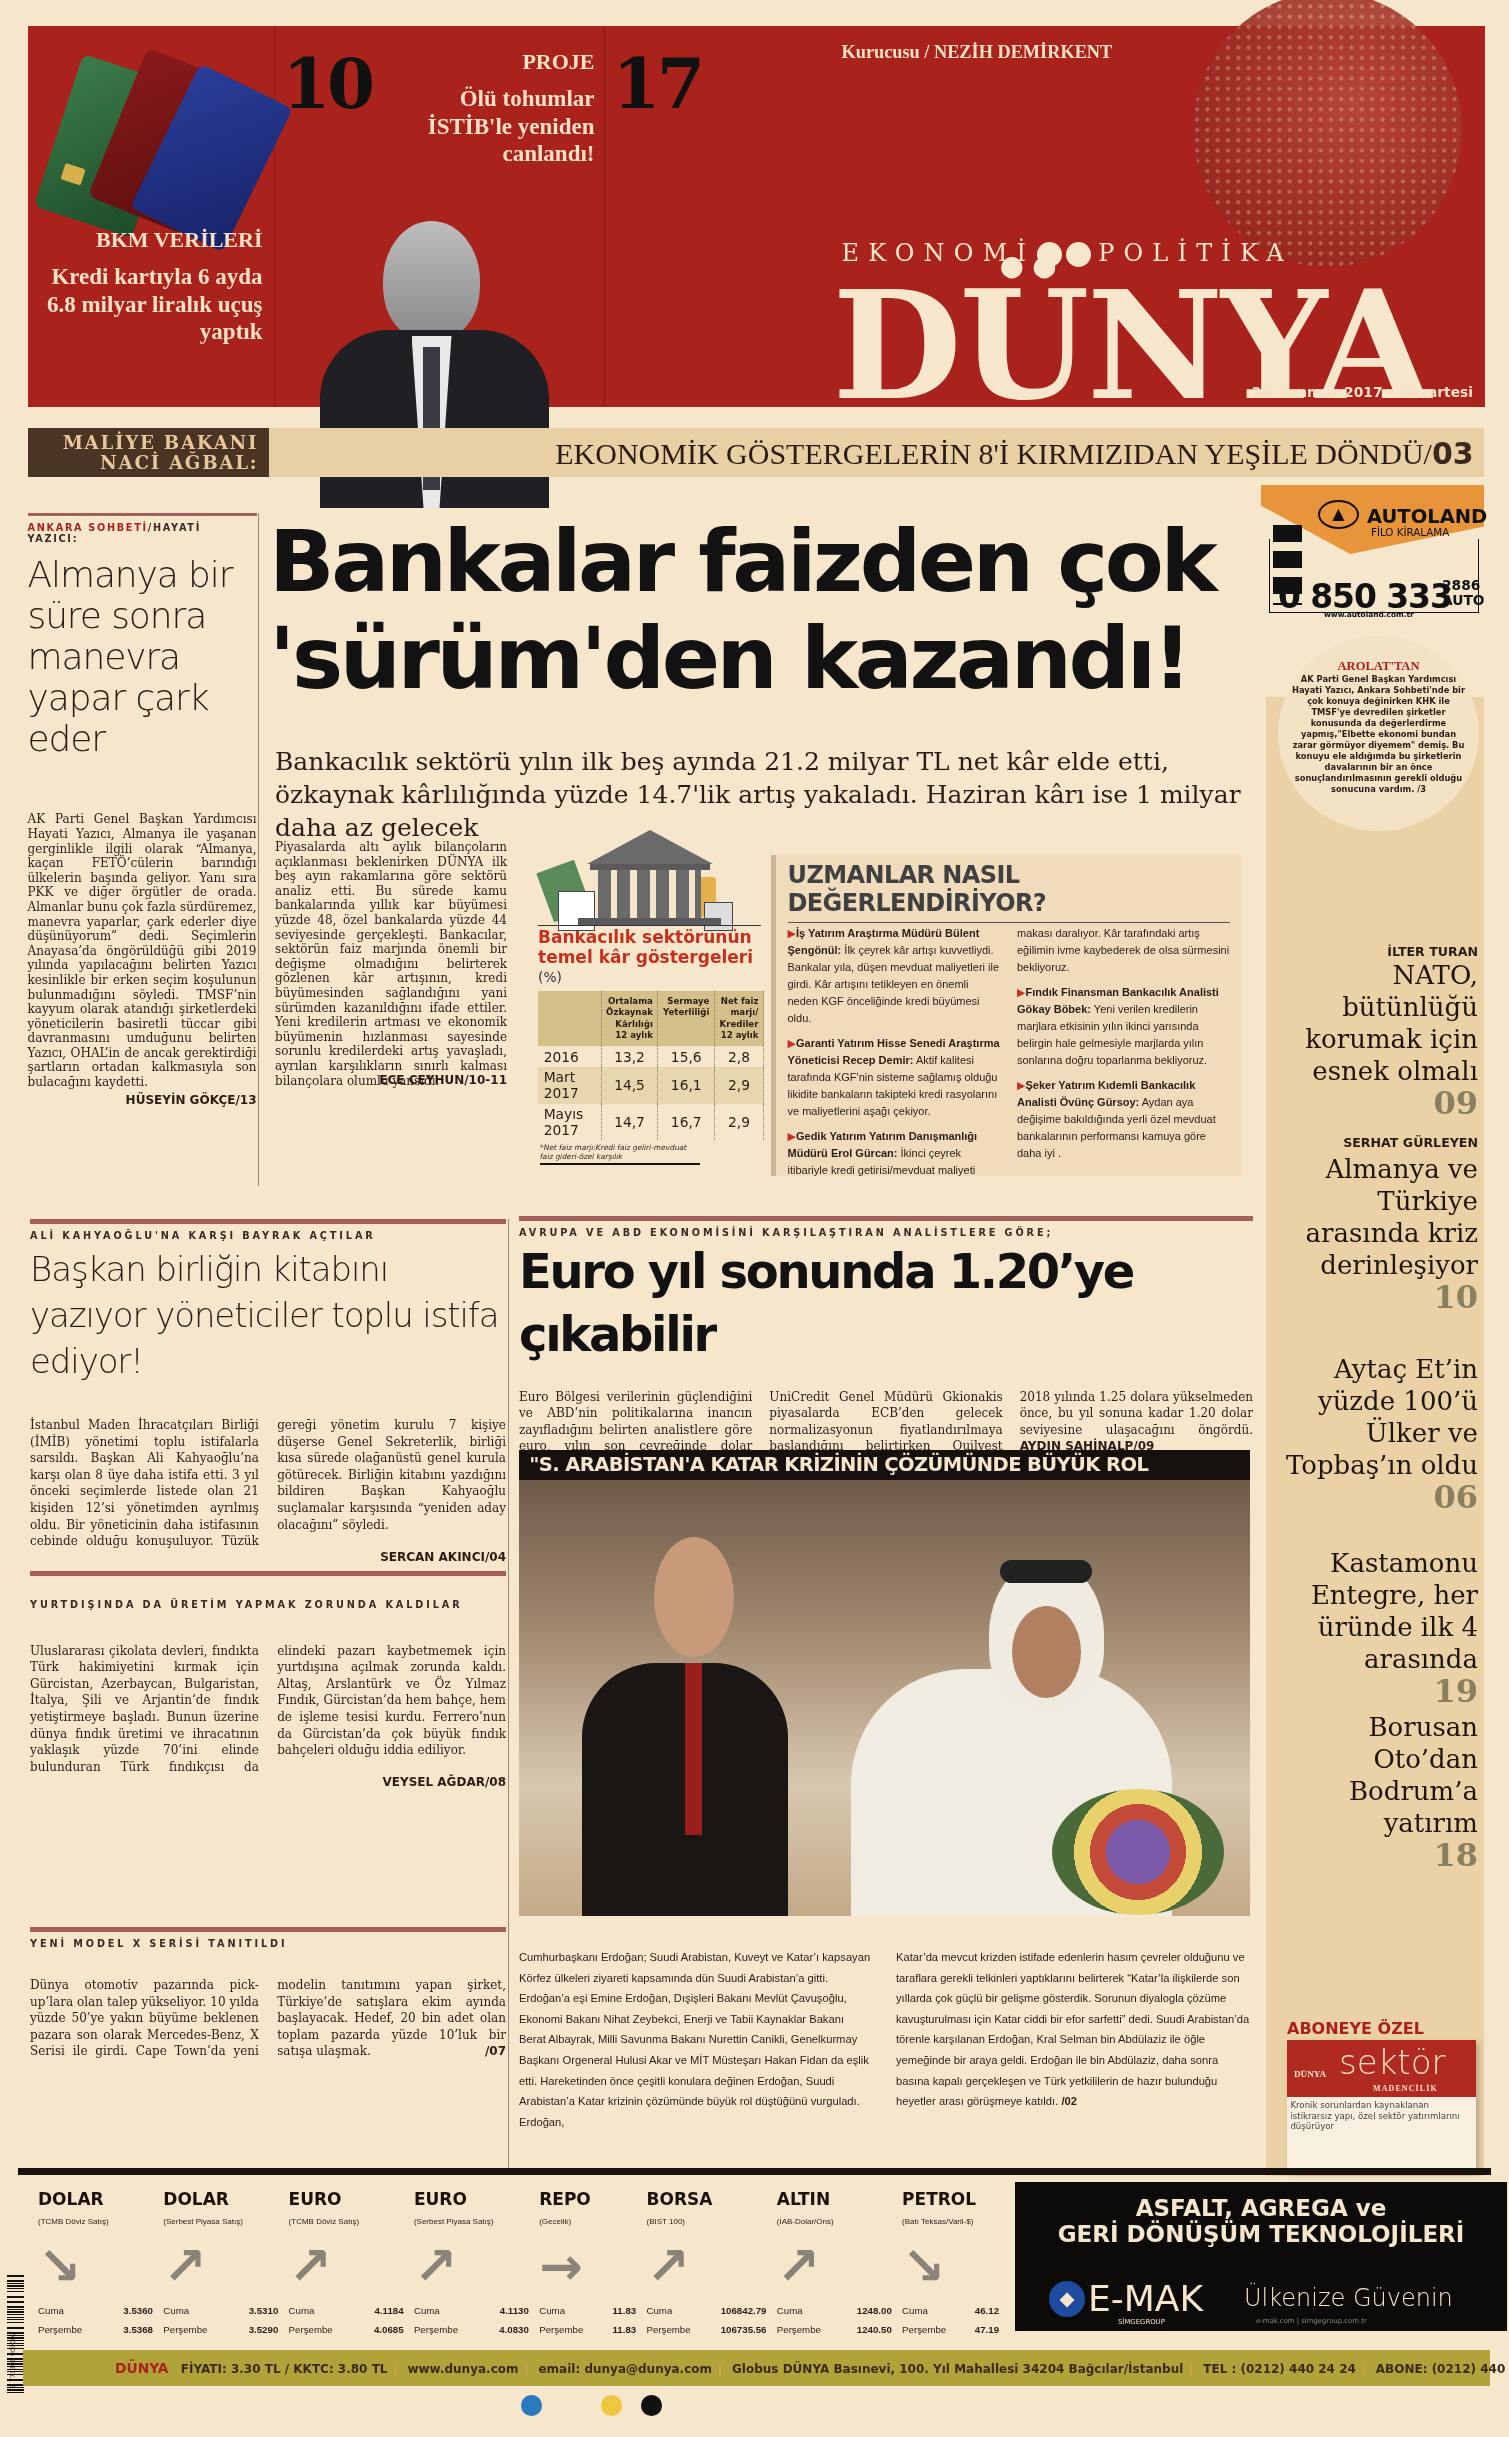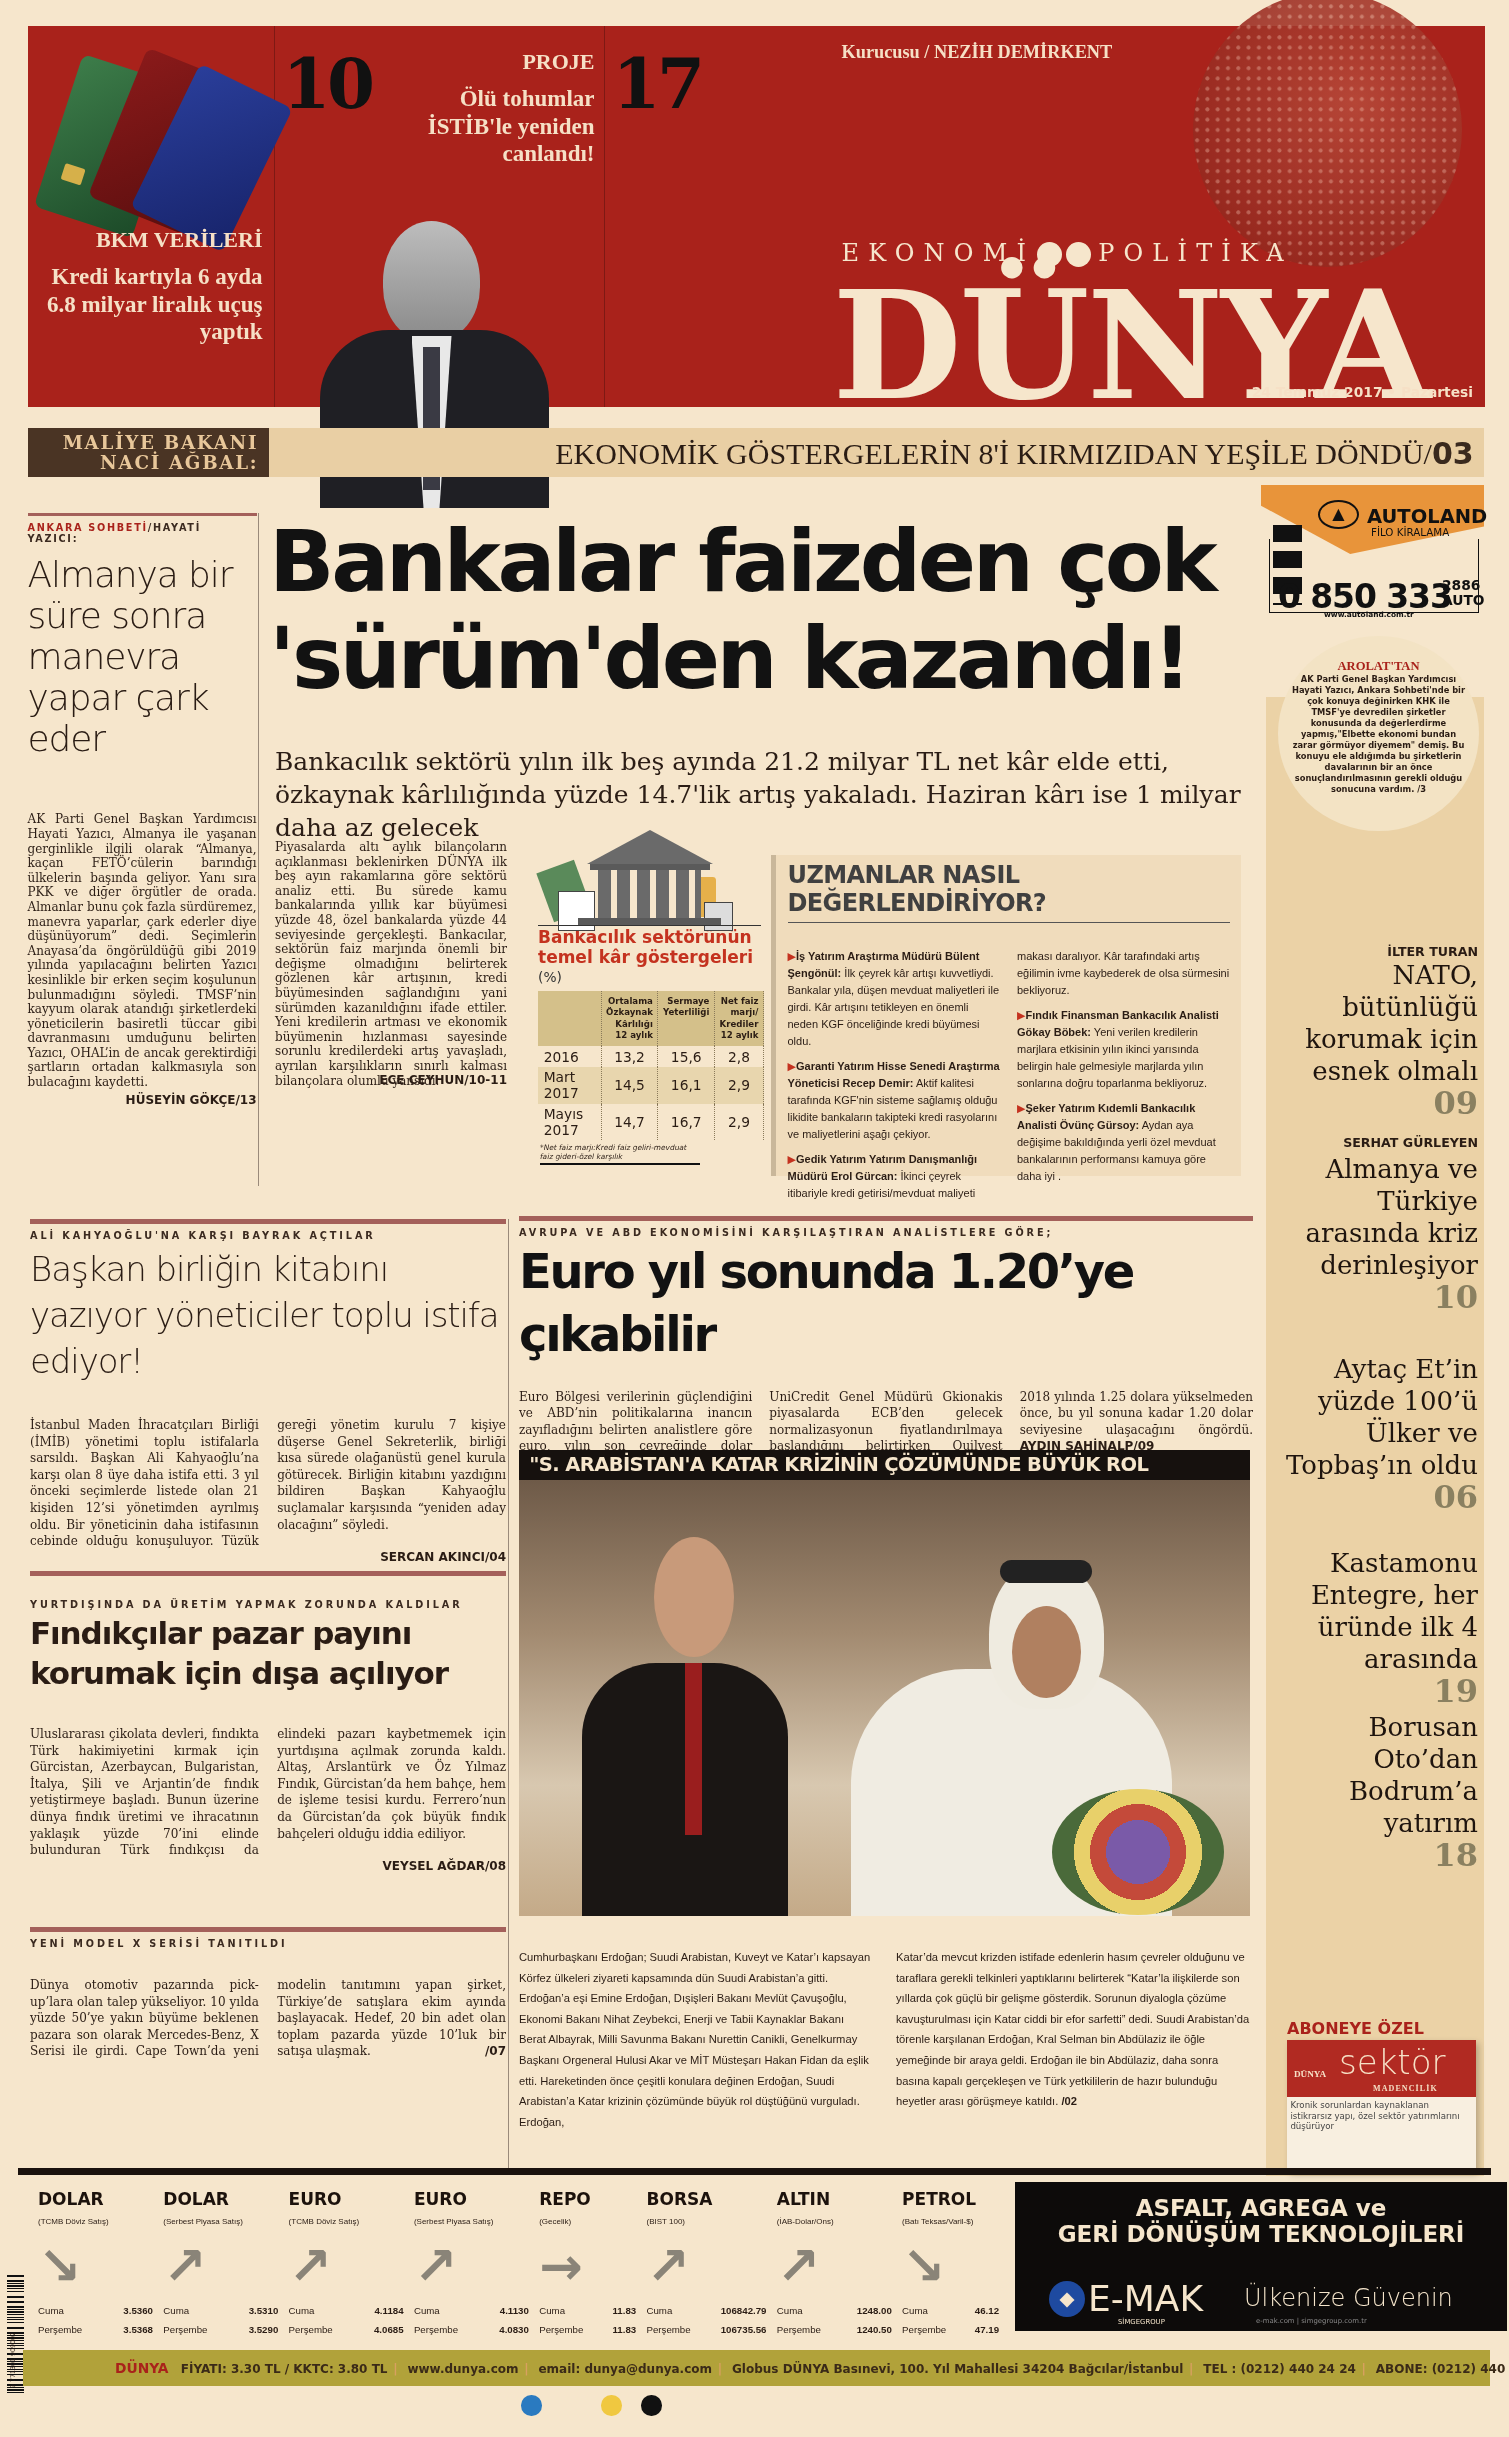--- a/index.html
+++ b/index.html
@@ -196,21 +196,21 @@
           <td>16,7</td>
           <td>2,9</td>
     </tr>
   </tbody>
     </table>
   <div class="sans" style="font-style:italic;font-size:7.4px;margin-left:19px;width:160px;line-height:9.2px;margin-top:2.3px;border-bottom:2.3px solid #111;padding-bottom:2.3px;">*Net faiz marjı:Kredi faiz geliri-mevduat faiz gideri-özel karşılık</div>
 </div>
 
 <div class="abs expert-box" style="left:771px;top:855px;width:470px;height:321px;padding:5.7px 11.5px;">
   <div class="sans" style="font-weight:900;font-size:24px;color:#404040;letter-spacing:-0.6px;border-bottom:1.1px solid #555;padding-bottom:5px;">UZMANLAR NASIL DEĞERLENDİRİYOR?</div>
-  <div class="expert-text" style="columns:2;column-gap:17px;margin-top:25px;">
+  <div class="expert-text" style="columns:2;column-gap:17px;margin-top:2px;">
     <p style="margin-bottom:8px;"><span class="tri">▶</span><b>İş Yatırım Araştırma Müdürü Bülent Şengönül:</b> <span>İlk çeyrek kâr artışı kuvvetliydi. Bankalar yıla, düşen mevduat maliyetleri ile girdi. Kâr artışını tetikleyen en önemli neden KGF önceliğinde kredi büyümesi oldu.</span></p>
     <p style="margin-bottom:8px;"><span class="tri">▶</span><b>Garanti Yatırım Hisse Senedi Araştırma Yöneticisi Recep Demir:</b> <span>Aktif kalitesi tarafında KGF'nin sisteme sağlamış olduğu likidite bankaların takipteki kredi rasyolarını ve maliyetlerini aşağı çekiyor.</span></p>
     <p style="margin-bottom:8px;"><span class="tri">▶</span><b>Gedik Yatırım Yatırım Danışmanlığı Müdürü Erol Gürcan:</b> <span>İkinci çeyrek itibariyle kredi getirisi/mevduat maliyeti makası daralıyor. Kâr tarafındaki artış eğilimin ivme kaybederek de olsa sürmesini bekliyoruz.</span></p>
     <p style="margin-bottom:8px;"><span class="tri">▶</span><b>Fındık Finansman Bankacılık Analisti Gökay Böbek:</b> <span>Yeni verilen kredilerin marjlara etkisinin yılın ikinci yarısında belirgin hale gelmesiyle marjlarda yılın sonlarına doğru toparlanma bekliyoruz.</span></p>
     <p style="margin-bottom:8px;"><span class="tri">▶</span><b>Şeker Yatırım Kıdemli Bankacılık Analisti Övünç Gürsoy:</b> <span>Aydan aya değişime bakıldığında yerli özel mevduat bankalarının performansı kamuya göre daha iyi .</span></p>
   </div>
 </div>
 
 <div class="abs rail"></div>
 
@@ -270,21 +270,20 @@
   <div class="kicker" style="font-size:9.7px;margin-top:6.9px;">ALİ KAHYAOĞLU'NA KARŞI BAYRAK AÇTILAR</div>
   <a href="#" class="sans" style="display:block;text-decoration:none;color:#2a1c14;font-size:34px;line-height:46px;font-weight:300;letter-spacing:-1.1px;margin-top:4.6px;">Başkan birliğin kitabını yazıyor yöneticiler toplu istifa ediyor!</a>
   <div class="body-text" style="columns:2;column-gap:18.3px;font-size:12px;line-height:16.6px;margin-top:33px;">İstanbul Maden İhracatçıları Birliği (İMİB) yönetimi toplu istifalarla sarsıldı. Başkan Ali Kahyaoğlu’na karşı olan 8 üye daha istifa etti. 3 yıl önceki seçimlerde listede olan 21 kişiden 12’si yönetimden ayrılmış oldu. Bir yöneticinin daha istifasının cebinde olduğu konuşuluyor. Tüzük gereği yönetim kurulu 7 kişiye düşerse Genel Sekreterlik, birliği kısa sürede olağanüstü genel kurula götürecek. Birliğin kitabını yazdığını bildiren Başkan Kahyaoğlu suçlamalar karşısında “yeniden aday olacağını” söyledi.</div>
   <div class="byline" style="font-size:12px;">SERCAN AKINCI/04</div>
 </div>
 <div class="abs vrule" style="left:508px;top:1219px;height:951px;"></div>
 
 <div class="abs" style="left:30px;top:1571px;width:476px;">
   <div class="rule-red" style="height:4.6px;"></div>
   <div class="kicker" style="font-size:9.7px;margin-top:23px;">YURTDIŞINDA DA ÜRETİM YAPMAK ZORUNDA KALDILAR</div>
-  <a href="#" class="sans" style="display:block;text-decoration:none;color:#2a1c14;font-size:31px;line-height:40px;font-weight:900;letter-spacing:-1.1px;margin-top:3.4px;">Fındıkçılar pazar payını korumak için dışa açılıyor</a>
   <div class="body-text" style="columns:2;column-gap:18.3px;font-size:12px;line-height:16.6px;margin-top:33px;">Uluslararası çikolata devleri, fındıkta Türk hakimiyetini kırmak için Gürcistan, Azerbaycan, Bulgaristan, İtalya, Şili ve Arjantin’de fındık yetiştirmeye başladı. Bunun üzerine dünya fındık üretimi ve ihracatının yaklaşık yüzde 70’ini elinde bulunduran Türk fındıkçısı da elindeki pazarı kaybetmemek için yurtdışına açılmak zorunda kaldı. Altaş, Arslantürk ve Öz Yılmaz Fındık, Gürcistan’da hem bahçe, hem de işleme tesisi kurdu. Ferrero’nun da Gürcistan’da çok büyük fındık bahçeleri olduğu iddia ediliyor.</div>
   <div class="byline" style="font-size:12px;">VEYSEL AĞDAR/08</div>
 </div>
 
 <div class="abs" style="left:30px;top:1927px;width:476px;">
   <div class="rule-red" style="height:4.6px;"></div>
   <div class="kicker" style="font-size:9.7px;margin-top:6.9px;">YENİ MODEL X SERİSİ TANITILDI</div>
   <div class="body-text" style="columns:2;column-gap:18.3px;font-size:12px;line-height:16.6px;margin-top:27.5px;">Dünya otomotiv pazarında pick-up’lara olan talep yükseliyor. 10 yılda yüzde 50’ye yakın büyüme beklenen pazara son olarak Mercedes-Benz, X Serisi ile girdi. Cape Town’da yeni modelin tanıtımını yapan şirket, Türkiye’de satışlara ekim ayında başlayacak. Hedef, 20 bin adet olan toplam pazarda yüzde 10’luk bir satışa ulaşmak.</div>
   <div class="byline" style="font-size:12px;margin-top:-16px;">/07</div>
 </div>

